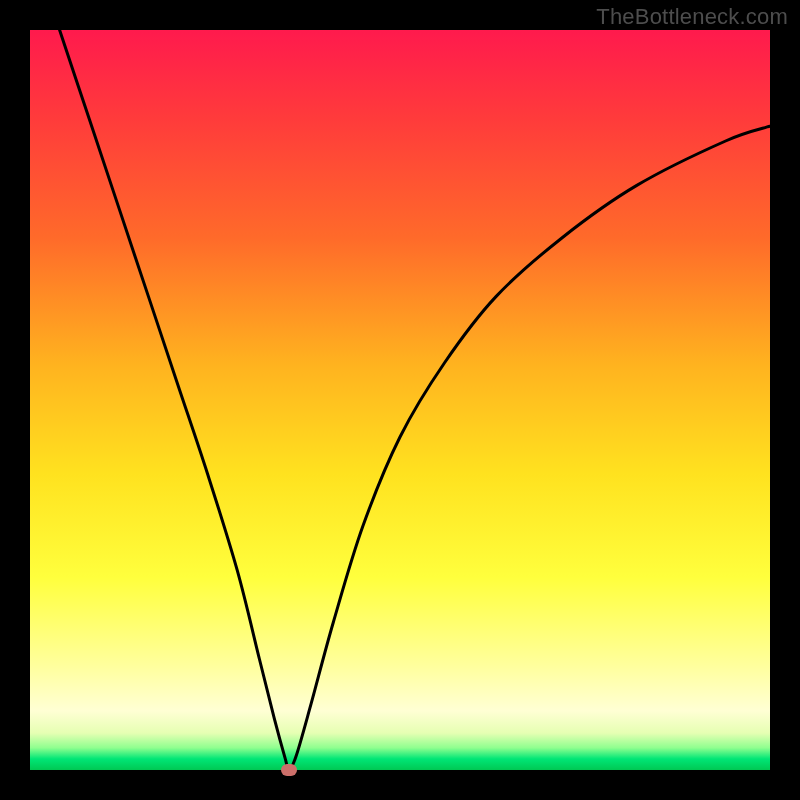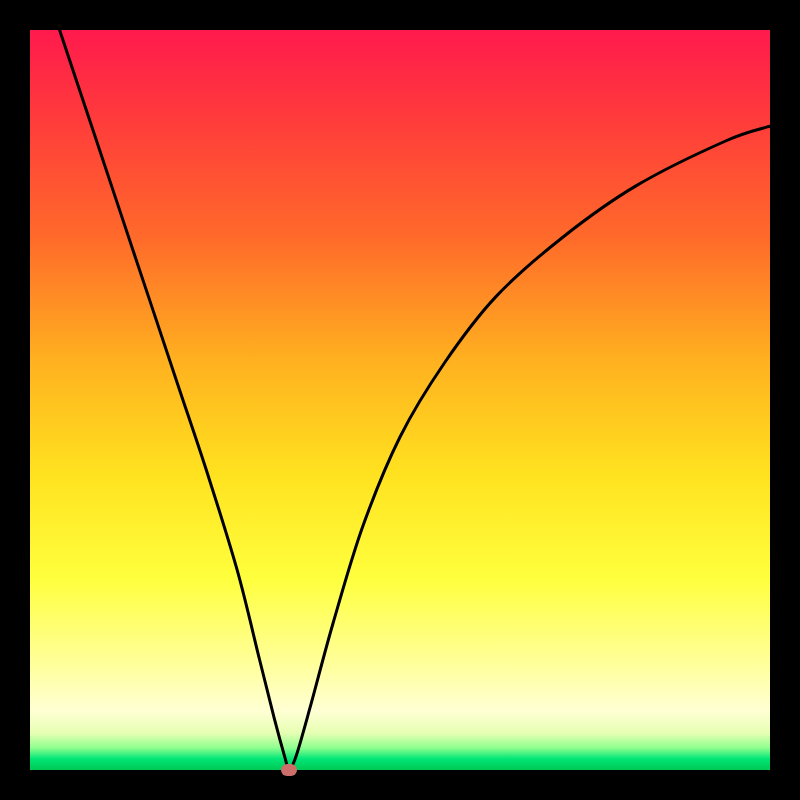--- a/index.html
+++ b/index.html
@@ -63,20 +63,21 @@
     height: 12px;
     background: #cc6f6a;
     border-radius: 6px;
     transform: translate(-50%, -50%);
   }
 </style>
 </head>
 <body>
 
 <div class="frame">
+  <div class="watermark">TheBottleneck.com</div>
 
   <div class="plot">
     <svg class="curve" viewBox="0 0 740 740" preserveAspectRatio="none">
       <path id="curve-path" fill="none" stroke="#000" stroke-width="3" stroke-linejoin="round" stroke-linecap="round" d="M 29.6 0 C 34.53333333333333 14.799999999999992, 49.333333333333336 59.199999999999946, 59.2 88.79999999999995 C 69.06666666666666 118.39999999999996, 78.93333333333334 148.00000000000003, 88.8 177.60000000000002 C 98.66666666666666 207.20000000000002, 108.53333333333333 236.79999999999998, 118.4 266.4 C 128.26666666666668 296, 138.13333333333333 325.59999999999997, 148 355.2 C 157.86666666666667 384.8, 167.73333333333332 413.16666666666663, 177.6 444 C 187.46666666666667 474.83333333333337, 198.5666666666667 509.36666666666673, 207.20000000000002 540.2 C 215.83333333333334 571.0333333333334, 223.23333333333335 604.3333333333334, 229.4 629 C 235.56666666666666 653.6666666666666, 239.88333333333335 671.5500000000001, 244.20000000000002 688.2 C 248.51666666666668 704.85, 252.83333333333331 720.2666666666667, 255.29999999999998 728.9 C 257.76666666666665 737.5333333333333, 257.15 740.6166666666667, 259 740 C 260.85 739.3833333333333, 262.7 736.3000000000001, 266.4 725.2 C 270.09999999999997 714.1, 275.0333333333333 695.6, 281.2 673.4 C 287.3666666666667 651.1999999999999, 294.76666666666665 621.6, 303.4 592 C 312.0333333333333 562.4, 321.9 526.6333333333333, 333 495.79999999999995 C 344.1 464.96666666666664, 356.43333333333334 434.1333333333333, 370 407 C 383.56666666666666 379.8666666666667, 398.3666666666667 356.4333333333333, 414.40000000000003 332.99999999999994 C 430.4333333333334 309.5666666666666, 446.4666666666667 287.3666666666666, 466.2 266.4 C 485.9333333333333 245.43333333333334, 509.3666666666666 225.70000000000005, 532.8 207.20000000000005 C 556.2333333333332 188.70000000000005, 579.6666666666666 171.4333333333333, 606.8 155.39999999999998 C 633.9333333333333 139.36666666666665, 673.3999999999999 120.86666666666666, 695.5999999999999 111 C 717.8 101.13333333333334, 732.6 98.6666666666667, 740 96.20000000000005"></path>
     </svg>
     <div id="minpt" class="minpoint" style="left: 259px; top: 740px; background: rgb(204, 111, 106);"></div>
   </div>
 </div>
 
 </body></html>

